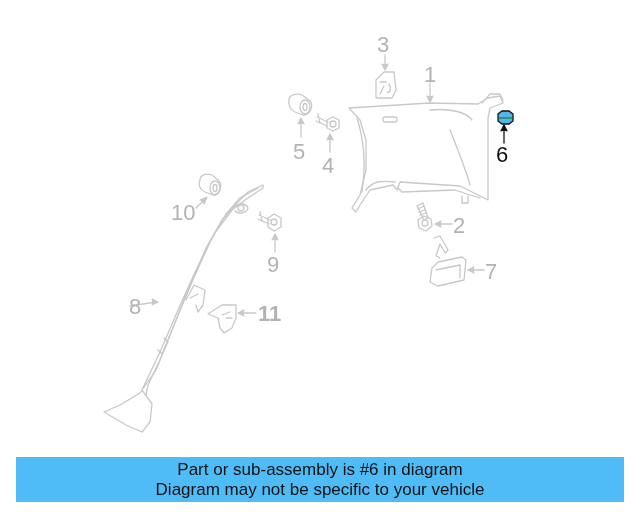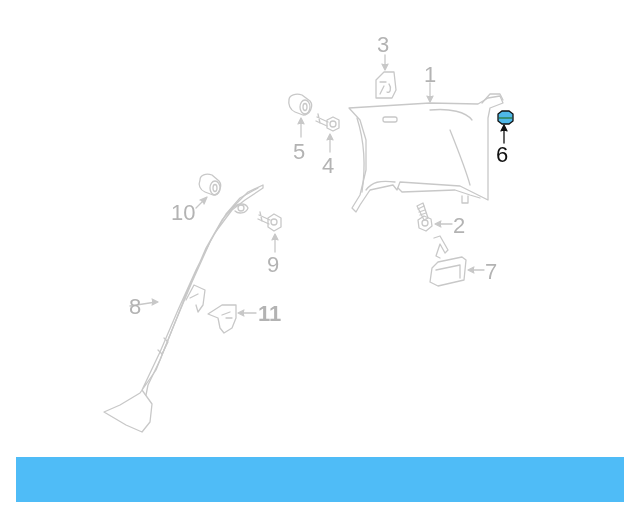--- a/index.html
+++ b/index.html
@@ -126,13 +126,15 @@
 <div class="callout" style="left:322px;top:155px;">4</div>
 <div class="callout active" style="left:496px;top:144px;">6</div>
 <div class="callout" style="left:171px;top:202px;text-align:right;">10</div>
 <div class="callout" style="left:453px;top:215px;">2</div>
 <div class="callout" style="left:267px;top:254px;">9</div>
 <div class="callout" style="left:485px;top:261px;">7</div>
 <div class="callout" style="left:129px;top:296px;">8</div>
 <div class="callout" style="left:258px;top:303px;font-weight:bold;">11</div>
 
 <div id="banner">
+  <div>Part or sub-assembly is #6 in diagram</div>
+  <div>Diagram may not be specific to your vehicle</div>
 </div>
 
 </body></html>

